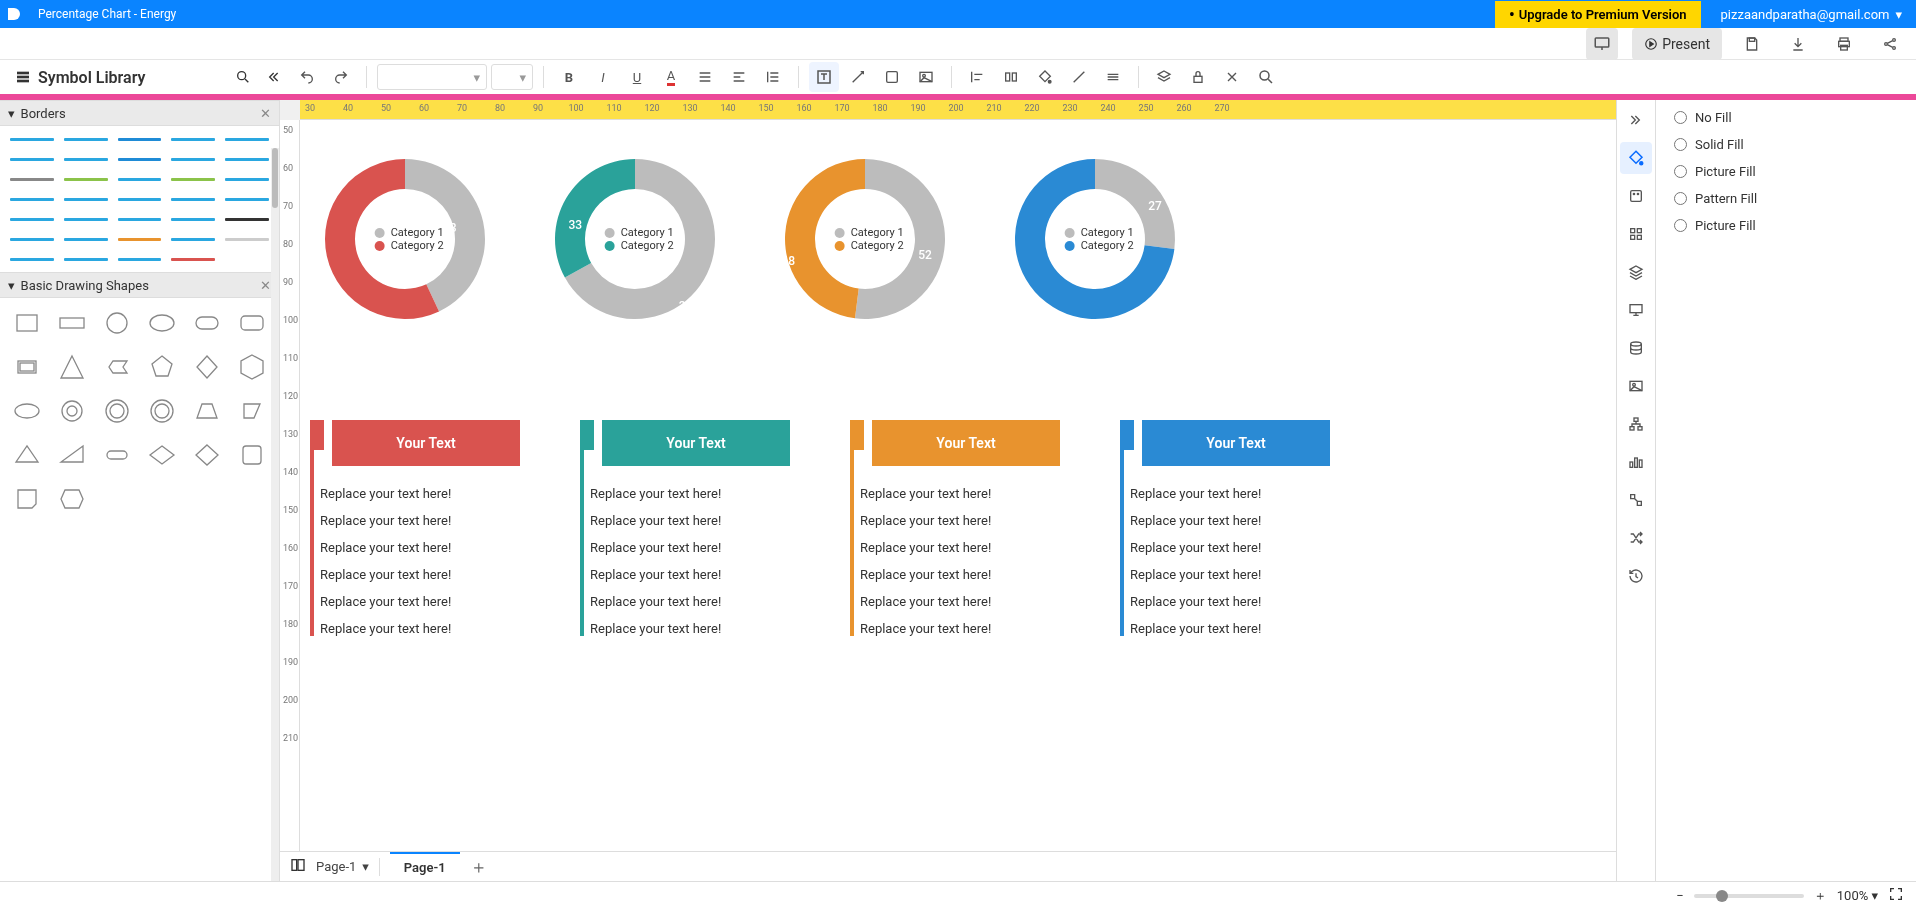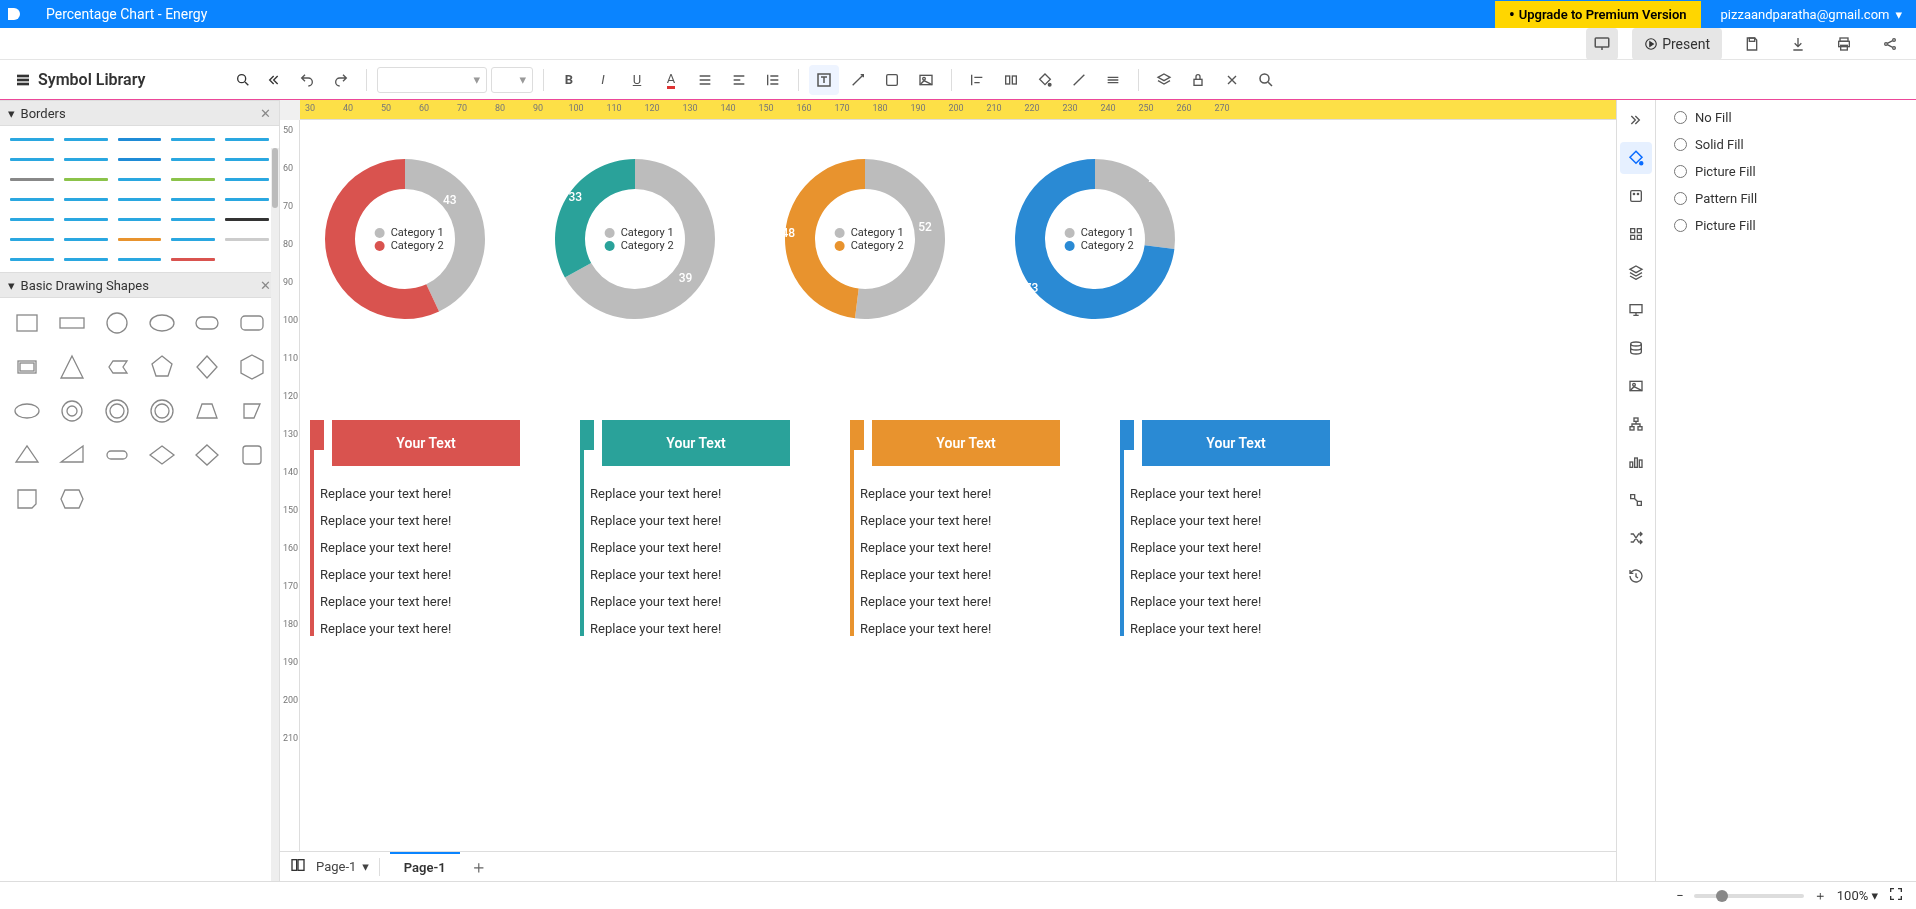--- a/index.html
+++ b/index.html
@@ -2,36 +2,36 @@
 <html><head>
 <meta charset="utf-8">
 <style>
 * { margin: 0; padding: 0; box-sizing: border-box; font-family: -apple-system, BlinkMacSystemFont, "Segoe UI", Roboto, Arial, sans-serif; }
 html, body { height: 100%; overflow: hidden; }
 body { display: flex; flex-direction: column; background: #fff; font-size: 13px; color: #333; }
 
 
 .topbar { height: 28px; background: #0a84ff; display: flex; align-items: center; color: #fff; }
 .topbar .logo { width: 28px; height: 28px; display:flex; align-items:center; justify-content:center; }
-.topbar .title { margin-left: 18px; font-size: 14px; }
+.topbar .title { margin-left: 10px; font-size: 12px; }
 .topbar .spacer { flex:1; }
 .topbar .upgrade { background: #ffd600; color: #000; font-weight: 600; font-size: 13px; padding: 4px 14px; margin-right: 20px; display:flex; align-items:center; gap:4px; }
 .topbar .upgrade::before { content:"•"; font-size:16px; }
 .topbar .account { margin-right: 14px; font-size: 13px; display:flex; align-items:center; gap:6px; }
 
 
 .menubar { height: 32px; display: flex; align-items: center; border-bottom: 1px solid #e5e5e5; }
 .menubar .menu-item { padding: 0 22px; font-size: 14px; line-height: 32px; cursor:pointer; }
 .menubar .right { margin-left: auto; display:flex; align-items:center; gap:14px; padding-right:10px; }
 .menubar .sq-btn { width:32px; height:32px; display:flex; align-items:center; justify-content:center; color:#555; border-radius:4px; }
 .menubar .sq-btn.active { background:#e6e6e6; }
 .menubar .present { background:#e6e6e6; padding:0 12px; height:32px; display:flex; align-items:center; gap:4px; border-radius:4px; font-size:14px; }
 
 
-.toolbar { height: 40px; display:flex; align-items:center; padding:0 8px; gap:4px; border-bottom:1px solid #ec4899; }
+.toolbar { height: 40px; display:flex; align-items:center; padding:0 8px; gap:4px; border-bottom:6px solid #ec4899; }
 .tool-sep { width:1px; height:22px; background:#ddd; margin:0 6px; }
 .tool-btn { width:30px; height:30px; display:flex; align-items:center; justify-content:center; color:#555; border-radius:4px; }
 .tool-btn.active { background:#eef4ff; }
 .tool-select { height:26px; border:1px solid #ddd; border-radius:3px; min-width:100px; background:#fff; display:flex; align-items:center; justify-content:flex-end; padding:0 6px; color:#999; }
 
 
 .main { flex:1; display:flex; min-height:0; }
 
 
 .leftcol { width: 280px; border-right: 1px solid #ddd; display:flex; flex-direction:column; background:#fff; position:relative; }
@@ -82,21 +82,21 @@
 .rp-body input[type=radio] { accent-color:#888; }
 
 
 .page { position:relative; padding:24px 10px 60px 10px; }
 .row-charts { display:flex; gap:40px; }
 .chart { width:190px; height:190px; position:relative; }
 .chart svg { width:100%; height:100%; }
 .legend { position:absolute; left:50%; top:50%; transform:translate(-44%,-50%); font-size:11px; color:#333; }
 .legend div { display:flex; align-items:center; gap:6px; white-space:nowrap; }
 .legend .sw { width:10px; height:10px; border-radius:50%; }
-.val-label { position:absolute; font-size:12px; color:#fff; font-weight:500; }
+.val-label { position:absolute; font-size:12px; color:#fff; font-weight:500;margin-top:28px; }
 
 .row-blocks { display:flex; gap:60px; margin-top:86px; }
 .block { width:210px; border-left:4px solid; padding-left:0; }
 .block .hdrrow { display:flex; gap:8px; margin-bottom:20px; }
 .block .stripe { width:10px; height:30px; }
 .block .hdr { flex:1; height:46px; color:#fff; font-weight:600; display:flex; align-items:center; justify-content:center; font-size:14px; }
 .block ul { list-style:none; display:flex; flex-direction:column; gap:12px; padding-left:6px; }
 .block li { font-size:13px; color:#333; }
 
 

